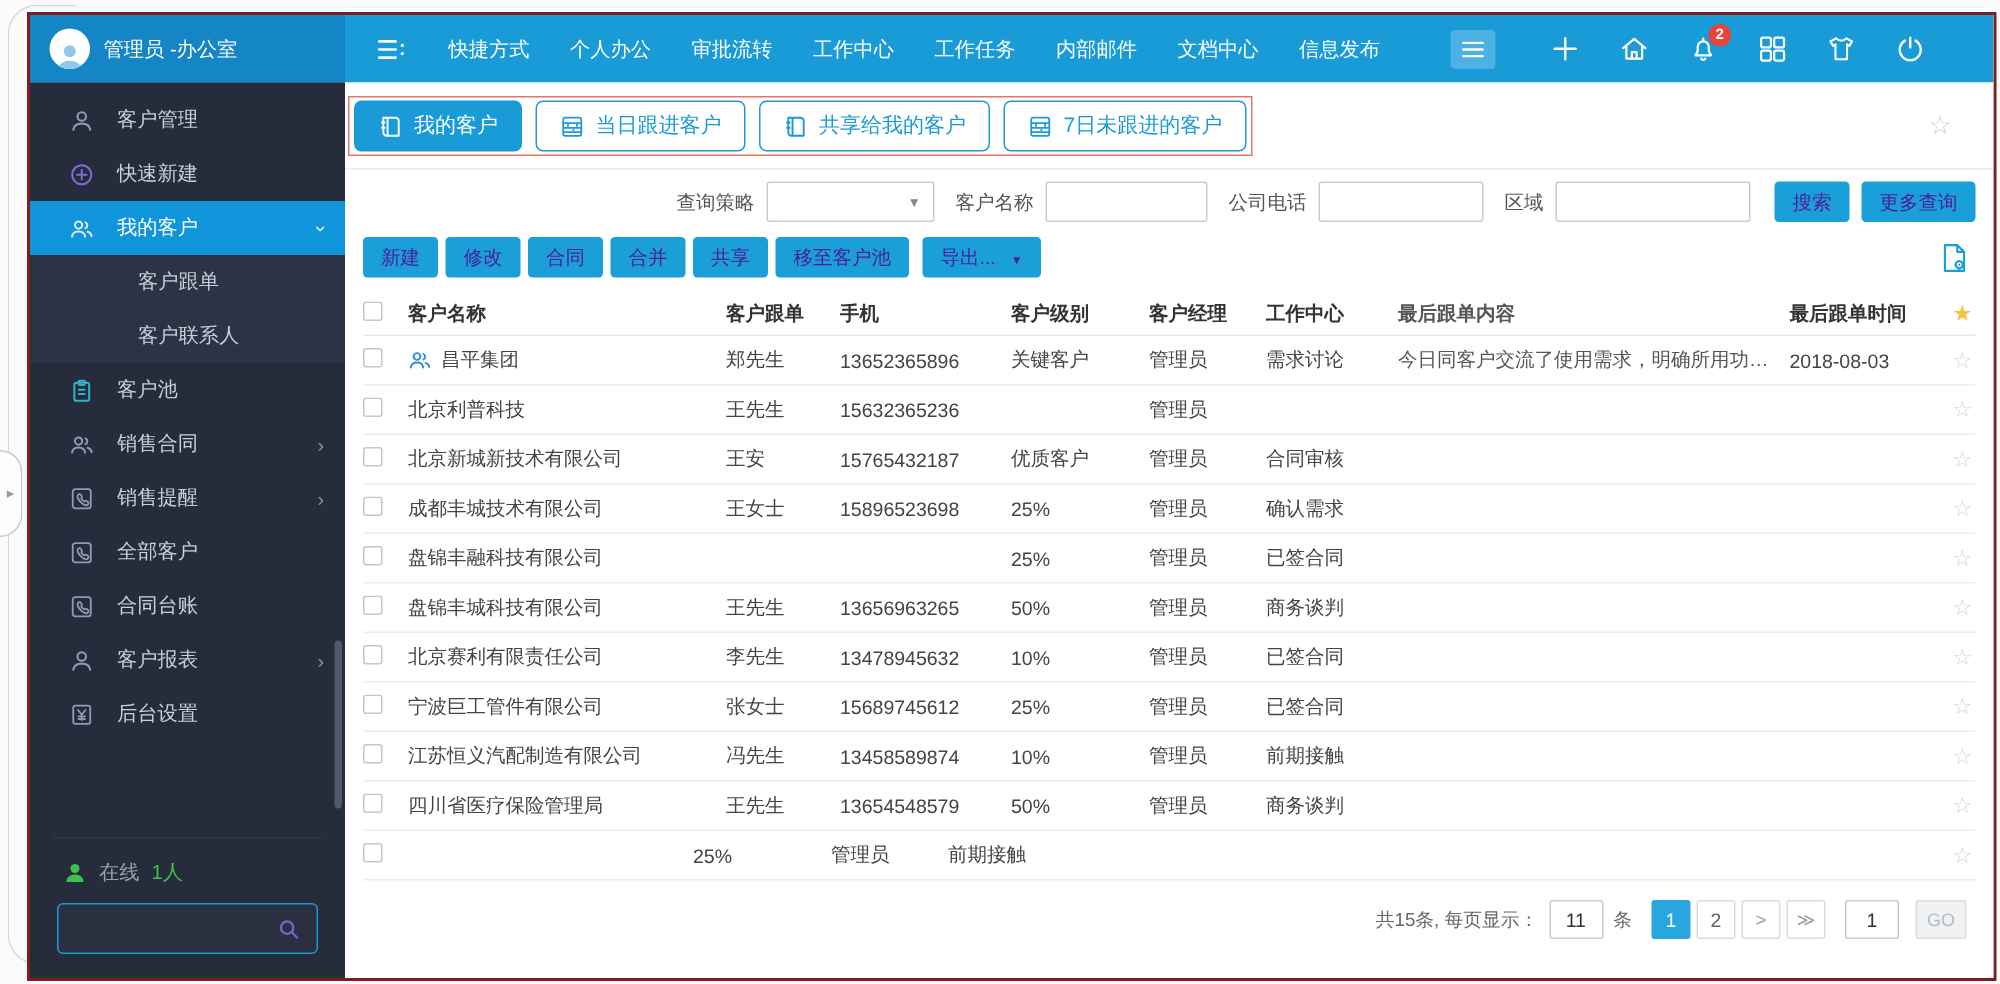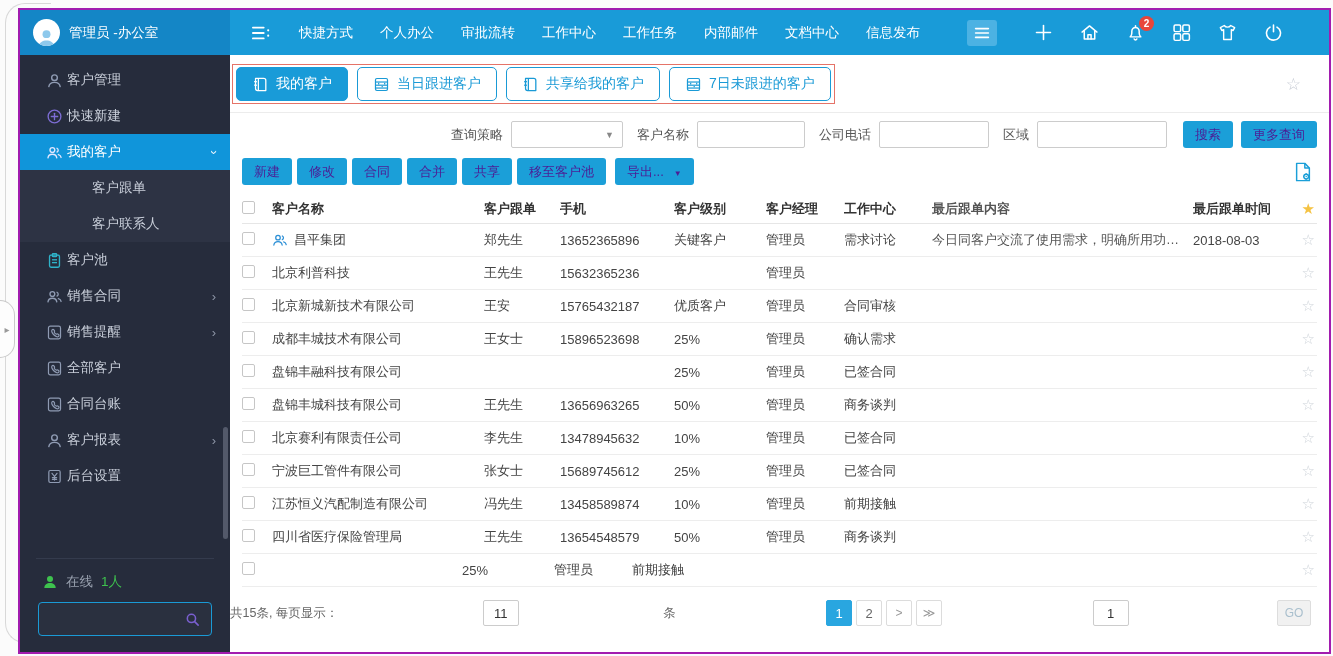--- a/index.html
+++ b/index.html
@@ -4,21 +4,21 @@
 <style>
   * { margin:0; padding:0; box-sizing:border-box; }
   html,body { width:1333px; height:656px; background:#fbfbfb; overflow:hidden;
     font-family:"Liberation Sans","DejaVu Sans",sans-serif; }
   .page-corner { position:absolute; left:5px; top:3px; width:46px; height:640px;
     border:1px solid #d8d8d8; border-right:none; border-radius:20px 0 0 20px; background:transparent; }
   .collapse-handle { position:absolute; left:0; top:300px; width:15px; height:58px;
     background:#fdfdfd; border:1px solid #c9c9c9; border-left:none; border-radius:0 29px 29px 0;
     display:flex; align-items:center; justify-content:center; color:#9a9a9a; font-size:10px; z-index:5; }
   .app { position:absolute; left:18px; top:8px; width:1313px; height:646px;
-    border:2px solid #a21caf; background:#fff; overflow:hidden; }
+    border:2px solid #7f1d1d; background:#fff; overflow:hidden; }
 
   
   .topbar { height:45px; background:#199bd8; display:flex; align-items:stretch; color:#fff; }
   .topbar-left { width:210px; min-width:210px; background:#1486c6; display:flex; align-items:center;
     padding-left:13px; gap:9px; font-size:13.5px; cursor:pointer; }
   .avatar { width:27px; height:27px; border-radius:50%; background:#fff; display:flex;
     align-items:flex-end; justify-content:center; overflow:hidden; }
   .avatar svg { width:19px; height:19px; }
   .top-menu { display:flex; align-items:center; gap:27px; padding-left:20px; font-size:13.5px; }
   .top-menu .mi { cursor:pointer; white-space:nowrap; }
@@ -34,21 +34,21 @@
   .badge { position:absolute; top:-6px; right:-8px; min-width:15px; height:15px; border-radius:8px;
     background:#e8453a; color:#fff; font-size:10px; display:flex; align-items:center;
     justify-content:center; padding:0 3px; font-weight:bold; }
 
   
   .sidebar { position:absolute; left:0; top:45px; bottom:0; width:210px; background:#262c3c;
     color:#c9cfda; font-size:13.5px; }
   .side-items { padding-top:7px; }
   .side-item { height:36px; display:flex; align-items:center; padding:0 14px 0 26px; cursor:pointer; }
   .side-item .icon { width:17px; height:17px; }
-  .side-item .lbl { margin-left:4px; }
+  .side-item .lbl { margin-left:15px; }
   .side-item .arrow { margin-left:auto; color:#8d95a6; font-size:13px; line-height:1; }
   .side-item.active-parent { background:#1095da; color:#fff; }
   .side-item.active-parent .arrow { color:#e8f4fc; }
   .side-sub { }
   .side-sub .side-item { padding-left:72px; background:#2d3344; }
   .side-sub .side-item.active { background:#1095da; color:#fff; }
   .arrow-down { display:inline-block; transform:rotate(90deg); }
   .side-scrollbar { position:absolute; right:2px; top:372px; width:5px; height:112px;
     background:#79808f; opacity:.55; border-radius:3px; }
   .side-bottom { position:absolute; left:0; right:0; bottom:0; padding:0 18px 16px; }
@@ -101,21 +101,21 @@
   .col-stage { width:88px; }
   .col-content { flex:1; color:#555; }
   .col-date { width:96px; }
   .col-star { width:28px; min-width:28px; text-align:right; padding-right:2px; }
   .cbx { width:13px; height:13px; border:1px solid #c6c6c6; border-radius:2px; background:#fff;
     display:inline-block; cursor:pointer; }
   .hdr-star { color:#f5c344; font-size:15px; cursor:pointer; }
   .row-star { color:#cfd4da; font-size:15px; cursor:pointer; }
   .cust-ic { width:16px; height:16px; color:#2b8fd6; flex:none; }
 
-  .footer { display:flex; align-items:center; justify-content:space-between; gap:7px;
+  .footer { display:flex; align-items:center; justify-content:flex-end; gap:7px;
     padding:13px 18px 0 0; font-size:12.5px; color:#666; }
   .pg-input { width:36px; height:26px; border:1px solid #ccc; border-radius:2px; text-align:center;
     font-size:13px; color:#333; outline:none; }
   .pg-btn { min-width:26px; height:26px; border:1px solid #dcdcdc; background:#fff; color:#666;
     border-radius:2px; font-size:13px; display:flex; align-items:center; justify-content:center;
     cursor:pointer; padding:0 5px; }
   .pg-btn.arr { color:#999; font-size:12px; }
   .pg-btn.current { background:#29a6e0; border-color:#29a6e0; color:#fff; }
   .pg-group { display:flex; gap:4px; margin:0 6px; }
   .go-btn { width:34px; height:26px; background:#f1f1f1; border:1px solid #ddd; border-radius:2px;

